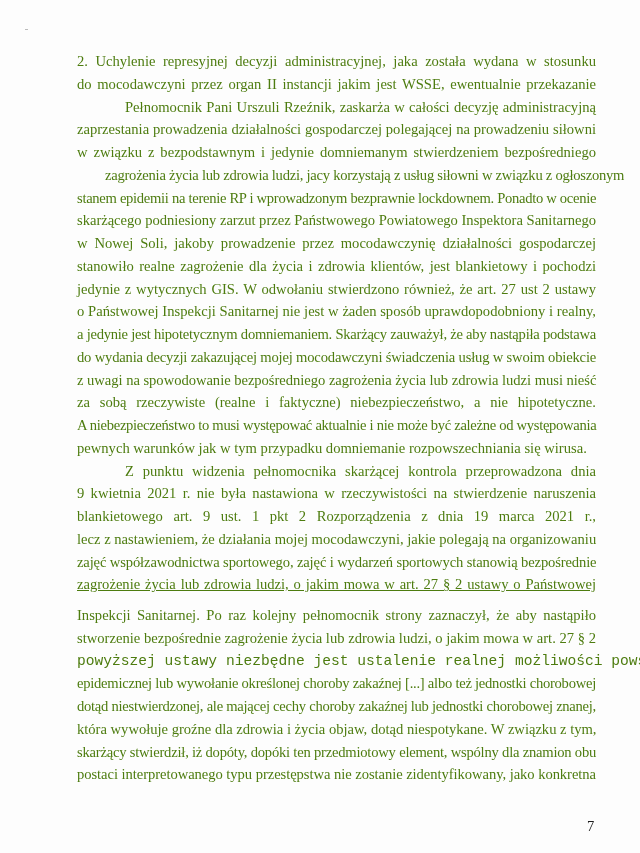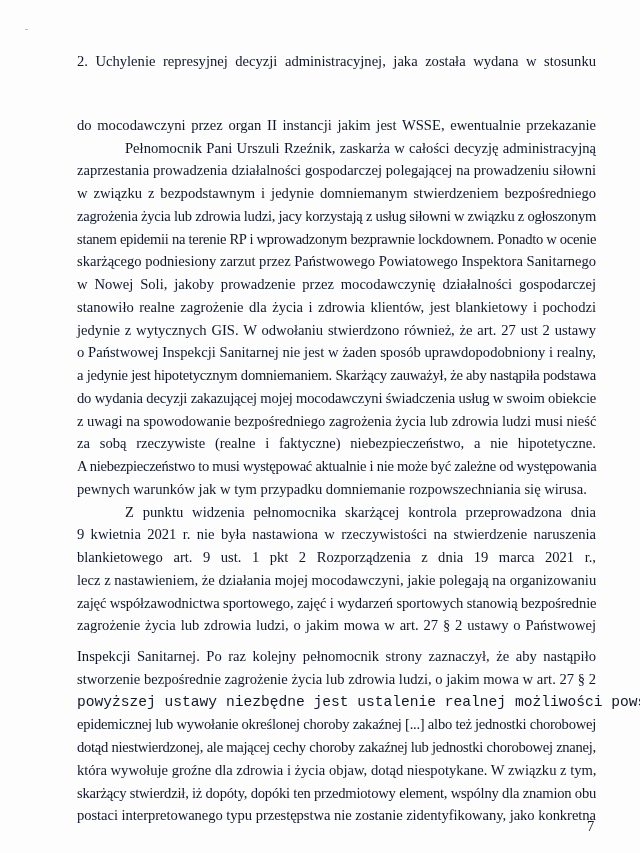--- a/index.html
+++ b/index.html
@@ -3,68 +3,68 @@
 <meta charset="utf-8">
 <style>
   html, body { margin: 0; padding: 0; background: #ffffff; }
   body { width: 640px; height: 853px; position: relative; overflow: hidden; }
   .page {
     position: absolute; left: 0; top: 0; width: 640px; height: 853px; background: #fdfdfd;
   }
   .speck { position: absolute; left: 25px; top: 29px; width: 3px; height: 1px; background: #bbb; }
   .text {
     position: absolute; left: 77px; top: 50px; width: 519px;
-    font-family: "Liberation Serif", serif; font-size: 14.6px; line-height: 22.75px; color: #0f172a;
+    font-family: "Liberation Serif", serif; font-size: 14.6px; line-height: 22.75px; color: #4d7c0f;
   }
   .line { display: block; white-space: nowrap; text-align: justify; text-align-last: justify; height: 22.75px; }
   .line.last { text-align-last: left; }
   .line.indent { padding-left: 48px; }
   .pagenum {
     position: absolute; left: 587px; top: 818px;
     font-family: "Liberation Serif", serif; font-size: 14.6px; color: #1c1c1c;
   }
 </style>
 </head>
 <body>
 
 <div class="page">
   <div class="speck"></div>
   <div class="text">
 
     <div>
       <span class="line" style="white-space: nowrap;">2. Uchylenie represyjnej decyzji administracyjnej, jaka została wydana w stosunku</span>
-      <span class="line" style="white-space: nowrap; margin-top: 41px;">do mocodawczyni przez organ II instancji jakim jest WSSE, ewentualnie przekazanie</span>
+      <span class="line" style="white-space: nowrap;">do mocodawczyni przez organ II instancji jakim jest WSSE, ewentualnie przekazanie</span>
     </div>
 
     <div>
       <span class="line indent" style="white-space: nowrap;">Pełnomocnik Pani Urszuli Rzeźnik, zaskarża w całości decyzję administracyjną</span>
       <span class="line" style="white-space: nowrap;">zaprzestania prowadzenia działalności gospodarczej polegającej na prowadzeniu siłowni</span>
       <span class="line" style="white-space: nowrap;">w związku z bezpodstawnym i jedynie domniemanym stwierdzeniem bezpośredniego</span>
-      <span class="line" style="white-space: nowrap; letter-spacing: -0.255556px;">zagrożenia życia lub zdrowia ludzi, jacy korzystają z usług siłowni w związku z ogłoszonym</span>
+      <span class="line" style="white-space: nowrap; letter-spacing: -0.255556px; margin-left: 28px;">zagrożenia życia lub zdrowia ludzi, jacy korzystają z usług siłowni w związku z ogłoszonym</span>
       <span class="line" style="white-space: nowrap; letter-spacing: -0.297619px;">stanem epidemii na terenie RP i wprowadzonym bezprawnie lockdownem. Ponadto w ocenie</span>
       <span class="line" style="white-space: nowrap; letter-spacing: -0.0243902px;">skarżącego podniesiony zarzut przez Państwowego Powiatowego Inspektora Sanitarnego</span>
       <span class="line" style="white-space: nowrap;">w Nowej Soli, jakoby prowadzenie przez mocodawczynię działalności gospodarczej</span>
       <span class="line" style="white-space: nowrap;">stanowiło realne zagrożenie dla życia i zdrowia klientów, jest blankietowy i pochodzi</span>
       <span class="line" style="white-space: nowrap;">jedynie z wytycznych GIS. W odwołaniu stwierdzono również, że art. 27 ust 2 ustawy</span>
       <span class="line" style="white-space: nowrap;">o Państwowej Inspekcji Sanitarnej nie jest w żaden sposób uprawdopodobniony i realny,</span>
       <span class="line" style="white-space: nowrap; letter-spacing: -0.252874px;">a jedynie jest hipotetycznym domniemaniem. Skarżący zauważył, że aby nastąpiła podstawa</span>
       <span class="line" style="white-space: nowrap; letter-spacing: -0.178571px;">do wydania decyzji zakazującej mojej mocodawczyni świadczenia usług w swoim obiekcie</span>
       <span class="line" style="white-space: nowrap; letter-spacing: -0.0357143px;">z uwagi na spowodowanie bezpośredniego zagrożenia życia lub zdrowia ludzi musi nieść</span>
       <span class="line" style="white-space: nowrap;">za sobą rzeczywiste (realne i faktyczne) niebezpieczeństwo, a nie hipotetyczne.</span>
       <span class="line" style="white-space: nowrap; letter-spacing: -0.298851px;">A niebezpieczeństwo to musi występować aktualnie i nie może być zależne od występowania</span>
       <span class="line last" style="white-space: nowrap;">pewnych warunków jak w tym przypadku domniemanie rozpowszechniania się wirusa.</span>
     </div>
 
     <div>
       <span class="line indent" style="white-space: nowrap;">Z punktu widzenia pełnomocnika skarżącej kontrola przeprowadzona dnia</span>
       <span class="line" style="white-space: nowrap;">9 kwietnia 2021 r. nie była nastawiona w rzeczywistości na stwierdzenie naruszenia</span>
       <span class="line" style="white-space: nowrap;">blankietowego art. 9 ust. 1 pkt 2 Rozporządzenia z dnia 19 marca 2021 r.,</span>
       <span class="line" style="white-space: nowrap;">lecz z nastawieniem, że działania mojej mocodawczyni, jakie polegają na organizowaniu</span>
       <span class="line" style="white-space: nowrap; letter-spacing: -0.130952px;">zajęć współzawodnictwa sportowego, zajęć i wydarzeń sportowych stanowią bezpośrednie</span>
-      <span class="line" style="white-space: nowrap;">zagrożenie życia lub zdrowia ludzi, o jakim mowa w art. 27 § 2 ustawy o Państwowej</span>
+      <span class="line" style="white-space: nowrap; text-decoration: underline;">zagrożenie życia lub zdrowia ludzi, o jakim mowa w art. 27 § 2 ustawy o Państwowej</span>
       <span class="line" style="white-space: nowrap; margin-top: 8px;">Inspekcji Sanitarnej. Po raz kolejny pełnomocnik strony zaznaczył, że aby nastąpiło</span>
       <span class="line" style="white-space: nowrap;">stworzenie bezpośrednie zagrożenie życia lub zdrowia ludzi, o jakim mowa w art. 27 § 2</span>
       <span class="line" style="white-space: nowrap; font-family: Liberation Mono, monospace;">powyższej ustawy niezbędne jest ustalenie realnej możliwości powstania danej choroby</span>
       <span class="line" style="white-space: nowrap; letter-spacing: -0.255556px;">epidemicznej lub wywołanie określonej choroby zakaźnej [...] albo też jednostki chorobowej</span>
       <span class="line" style="white-space: nowrap; letter-spacing: -0.266667px;">dotąd niestwierdzonej, ale mającej cechy choroby zakaźnej lub jednostki chorobowej znanej,</span>
       <span class="line" style="white-space: nowrap; letter-spacing: -0.0117647px;">która wywołuje groźne dla zdrowia i życia objaw, dotąd niespotykane. W związku z tym,</span>
       <span class="line" style="white-space: nowrap; letter-spacing: -0.215909px;">skarżący stwierdził, iż dopóty, dopóki ten przedmiotowy element, wspólny dla znamion obu</span>
       <span class="line" style="white-space: nowrap; letter-spacing: -0.0574713px;">postaci interpretowanego typu przestępstwa nie zostanie zidentyfikowany, jako konkretna</span>
     </div>
   </div>

